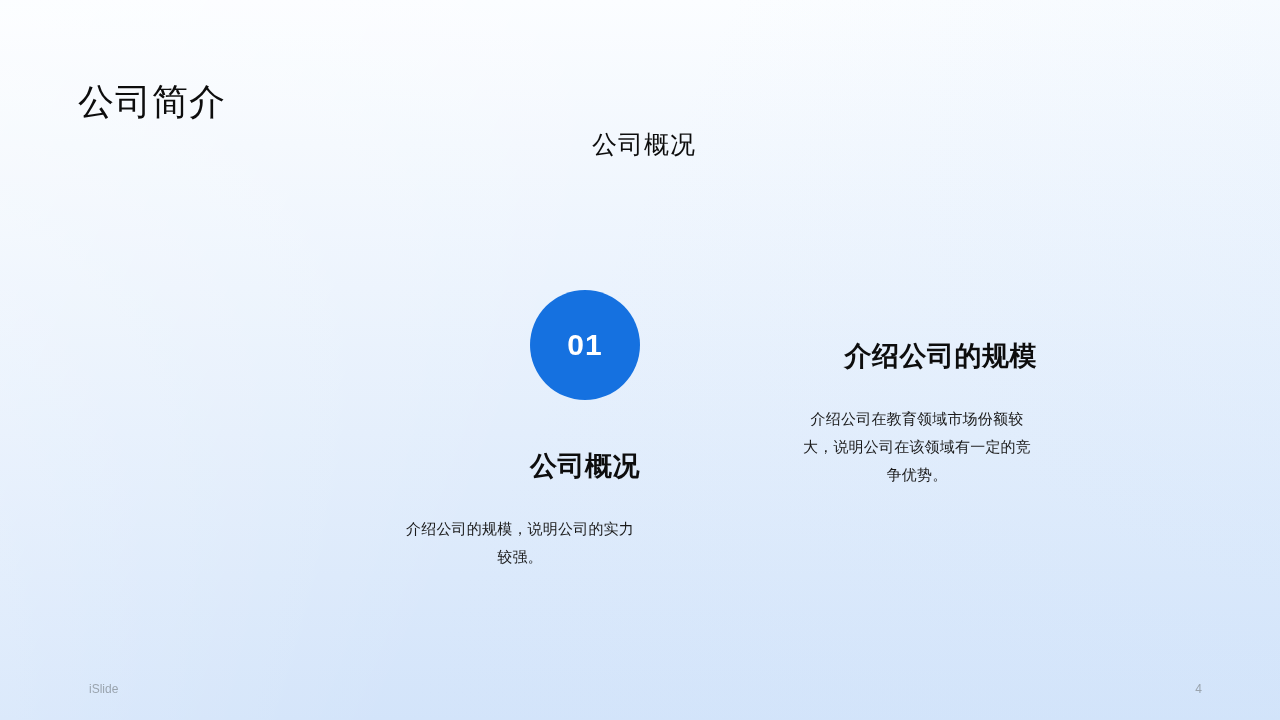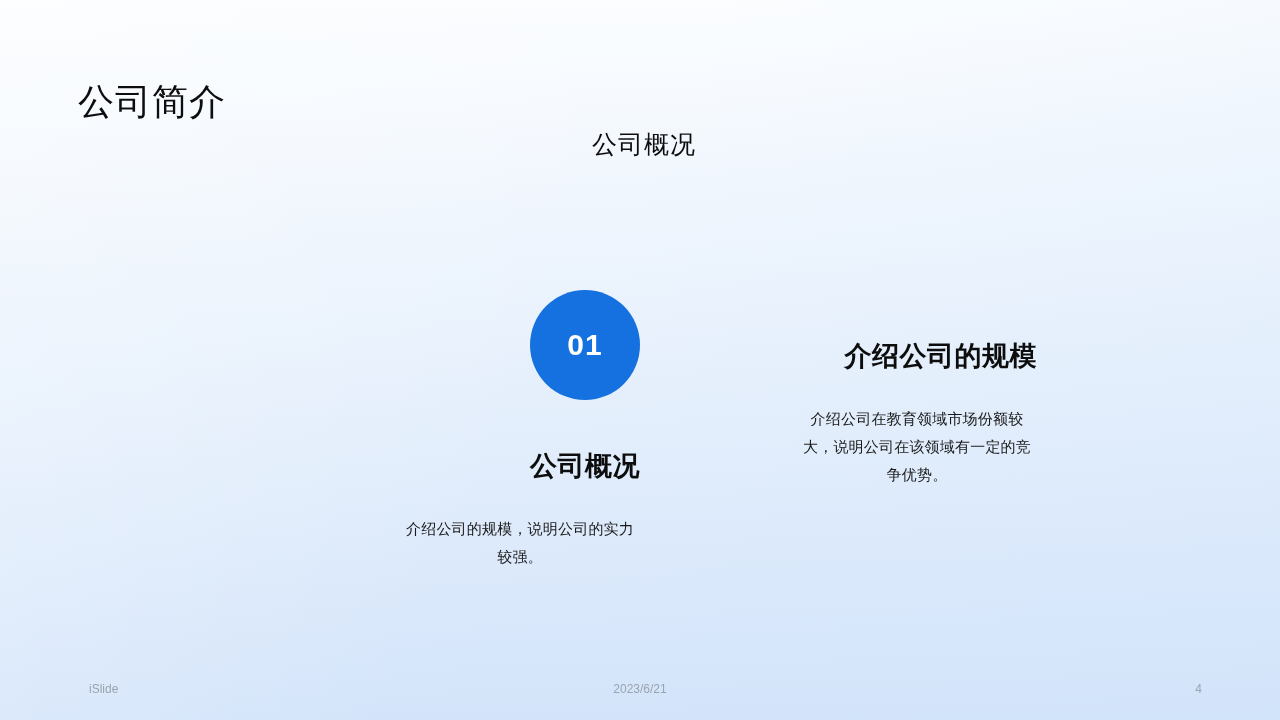--- a/index.html
+++ b/index.html
@@ -158,17 +158,16 @@
 
     <div class="column">
       <div class="col-heading">介绍公司的规模</div>
       <div class="col-body">介绍公司在教育领域市场份额较大，说明公司在该领域有一定的竞争优势。</div>
     </div>
 
   </div>
 
   <div class="footer">
     <span class="footer-left">iSlide</span>
-    <span class="footer-center">2023/6/21</span>
     <span class="footer-right">4</span>
   </div>
 
 </div>
 
 </body></html>

